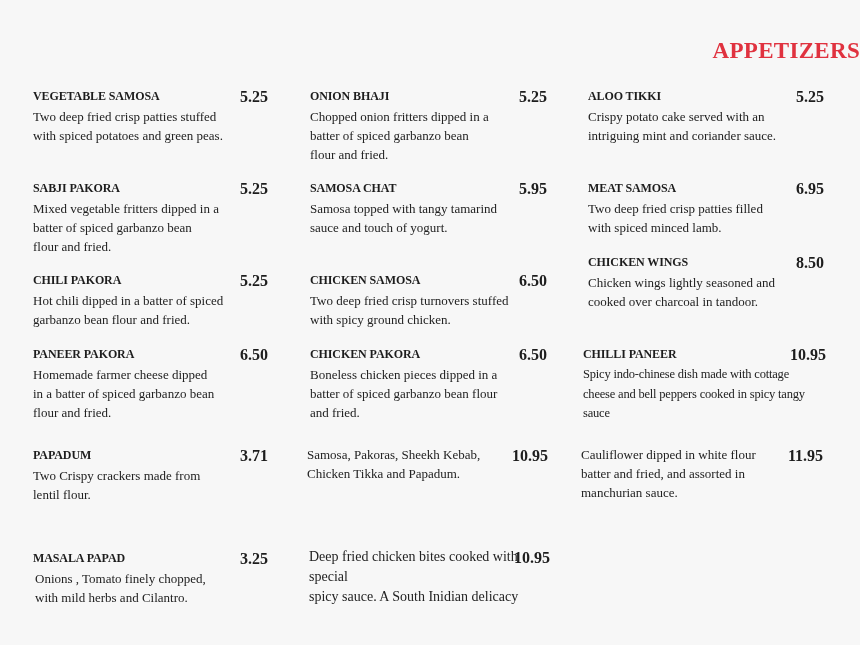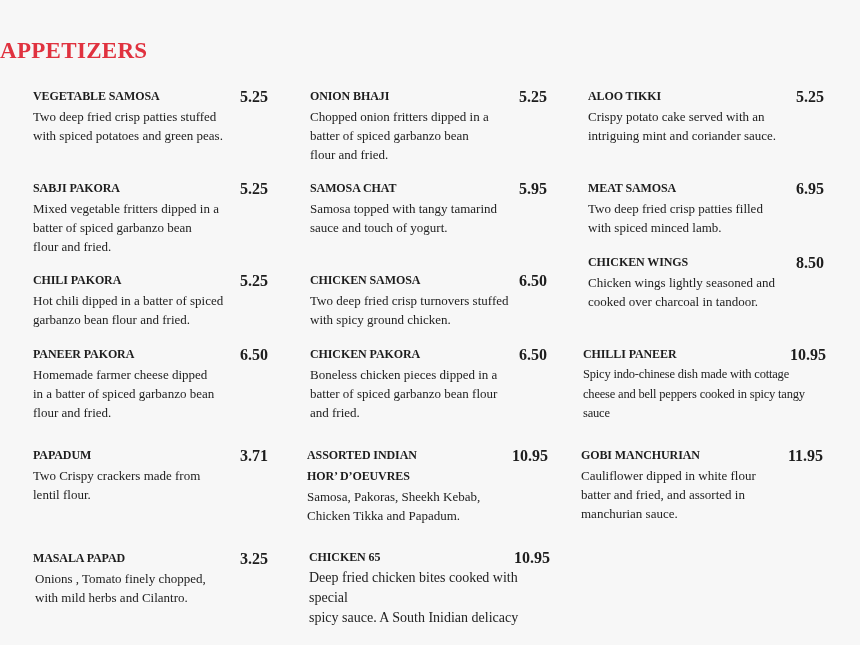--- a/index.html
+++ b/index.html
@@ -1,18 +1,18 @@
 <!DOCTYPE html>
 <html><head>
 <meta charset="utf-8">
 <style>
   html, body { margin:0; padding:0; }
   body { width:860px; height:645px; background:#f7f7f7; position:relative; overflow:hidden;
          font-family:"Liberation Serif","DejaVu Serif",serif; color:#1d1d1d; }
-  .title { position:absolute; top:38px; left:0; width:860px; text-align:left;
+  .title { position:absolute; top:38px; left:0; width:860px; text-align:right;
            font-size:23px; font-weight:bold; color:#e0323f; letter-spacing:0.3px; }
   .item { position:absolute; }
   .name { font-weight:bold; font-size:12px; line-height:21px; white-space:nowrap; letter-spacing:-0.1px; }
   .price { position:absolute; top:0; font-weight:bold; font-size:16px; line-height:21px; }
   .desc { font-size:13px; line-height:19px; color:#222; white-space:pre-line; }
 </style>
 </head>
 <body>
 
 <div class="title">APPETIZERS</div>
@@ -76,28 +76,25 @@
 with spicy ground chicken.</div>
 </div>
 <div class="item" style="left:310px;top:344px;width:242px">
   <div class="name">CHICKEN PAKORA</div>
   <div class="price" style="left:209px">6.50</div>
   <div class="desc">Boneless chicken pieces dipped in a
 batter of spiced garbanzo bean flour
 and fried.</div>
 </div>
 <div class="item" style="left:307px;top:445px;width:245px">
-  <div class="name" style="white-space:pre-line">ASSORTED INDIAN
-HOR’ D’OEUVRES</div>
   <div class="price" style="left:205px">10.95</div>
   <div class="desc">Samosa, Pakoras, Sheekh Kebab,
 Chicken Tikka and Papadum.</div>
 </div>
 <div class="item" style="left:309px;top:547px;width:245px">
-  <div class="name">CHICKEN 65</div>
   <div class="price" style="left:205px">10.95</div>
   <div class="desc" style="font-size:14px;line-height:20px">Deep fried chicken bites cooked with special
 spicy sauce. A South Inidian delicacy</div>
 </div>
 
 <div class="item" style="left:588px;top:86px;width:240px">
   <div class="name">ALOO TIKKI</div>
   <div class="price" style="left:208px">5.25</div>
   <div class="desc">Crispy potato cake served with an
 intriguing mint and coriander sauce.</div>
@@ -115,18 +112,17 @@
 cooked over charcoal in tandoor.</div>
 </div>
 <div class="item" style="left:583px;top:344px;width:250px">
   <div class="name">CHILLI PANEER</div>
   <div class="price" style="left:207px">10.95</div>
   <div class="desc" style="font-size:12.5px;line-height:19.5px;letter-spacing:-0.2px">Spicy indo-chinese dish made with cottage
 cheese and bell peppers cooked in spicy tangy
 sauce</div>
 </div>
 <div class="item" style="left:581px;top:445px;width:250px">
-  <div class="name">GOBI MANCHURIAN</div>
   <div class="price" style="left:207px">11.95</div>
   <div class="desc">Cauliflower dipped in white flour
 batter and fried, and assorted in
 manchurian sauce.</div>
 </div>
 
 </body></html>

